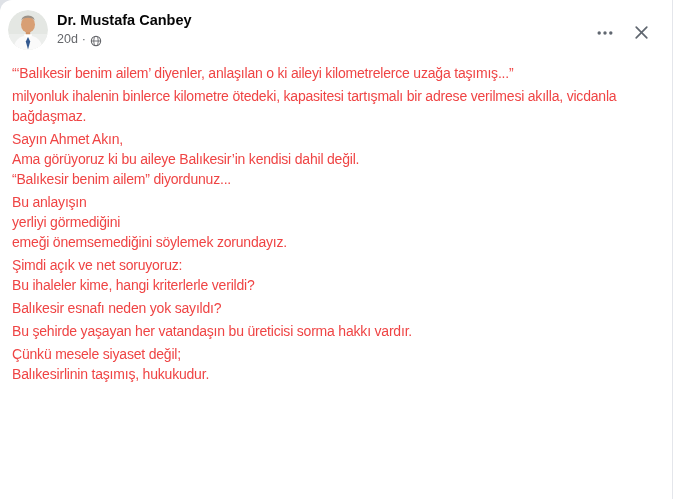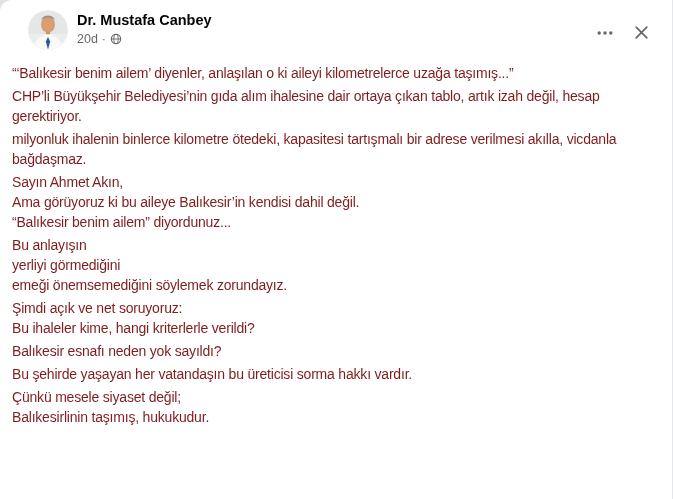--- a/index.html
+++ b/index.html
@@ -8,31 +8,31 @@
     background:#dfe2e7;
     font-family:"Liberation Sans","DejaVu Sans",sans-serif;
     -webkit-font-smoothing:antialiased;
   }
   .card{
     position:absolute;inset:0;background:#ffffff;
     border-radius:12px 0 0 0;
     border-right:1px solid #e4e6eb;
     box-sizing:border-box;
   }
-  .post-header{display:flex;align-items:flex-start;padding:10px 12px 0 28px}
+  .post-header{display:flex;align-items:flex-start;padding:10px 12px 0 8px}
   .avatar{width:40px;height:40px;border-radius:50%;overflow:hidden;flex:0 0 40px;cursor:pointer}
   .hmeta{margin-left:9px;flex:1;padding-top:1px}
   .name{font-size:14.5px;font-weight:700;color:#050505;line-height:19px;cursor:pointer;display:inline-block}
-  .sub{display:flex;align-items:center;gap:4px;font-size:12.5px;color:#65676B;line-height:16px;margin-top:1px}
+  .sub{display:flex;align-items:flex-end;gap:4px;font-size:12.5px;color:#65676B;line-height:16px;margin-top:1px}
   .sub .ts{cursor:pointer}
   .actions{display:flex;align-items:center;gap:8px;padding-top:8px;padding-right:4px}
   .iconbtn{background:none;border:0;padding:5px;margin:0;cursor:pointer;display:flex;align-items:center;justify-content:center;border-radius:50%}
   .post-body{
     padding:13px 14px 0 12px;
-    font-size:14px;letter-spacing:-0.2px;line-height:20px;color:#7f1d1d;
+    font-size:14px;letter-spacing:-0.2px;line-height:20px;color:#ef4444;
     overflow:hidden;
   }
   .para{margin:0 0 3px 0}
   .line{white-space:nowrap}
   .pin{display:inline-block;margin-right:5px;vertical-align:-2px}
   .caret{display:inline-block;width:1px;height:15px;background:#1c1e21;vertical-align:-2px;margin-left:1px}
 </style>
 </head>
 <body>
 
@@ -94,24 +94,20 @@
       </button>
     </div>
 
   </header>
 
   <div class="post-body">
       <div class="para">
         <div class="line">“‘Balıkesir benim ailem’ diyenler, anlaşılan o ki aileyi kilometrelerce uzağa taşımış...”</div>
       </div>
       <div class="para">
-        <div class="line">CHP’li Büyükşehir Belediyesi’nin gıda alım ihalesine dair ortaya çıkan tablo, artık izah değil, hesap</div>
-        <div class="line">gerektiriyor.</div>
-      </div>
-      <div class="para">
         <div class="line">milyonluk ihalenin binlerce kilometre ötedeki, kapasitesi tartışmalı bir adrese verilmesi akılla, vicdanla</div>
         <div class="line">bağdaşmaz.</div>
       </div>
       <div class="para">
         <div class="line">Sayın Ahmet Akın,</div>
         <div class="line">Ama görüyoruz ki bu aileye Balıkesir’in kendisi dahil değil.</div>
         <div class="line">“Balıkesir benim ailem” diyordunuz...</div>
       </div>
       <div class="para">
         <div class="line">Bu anlayışın</div>

